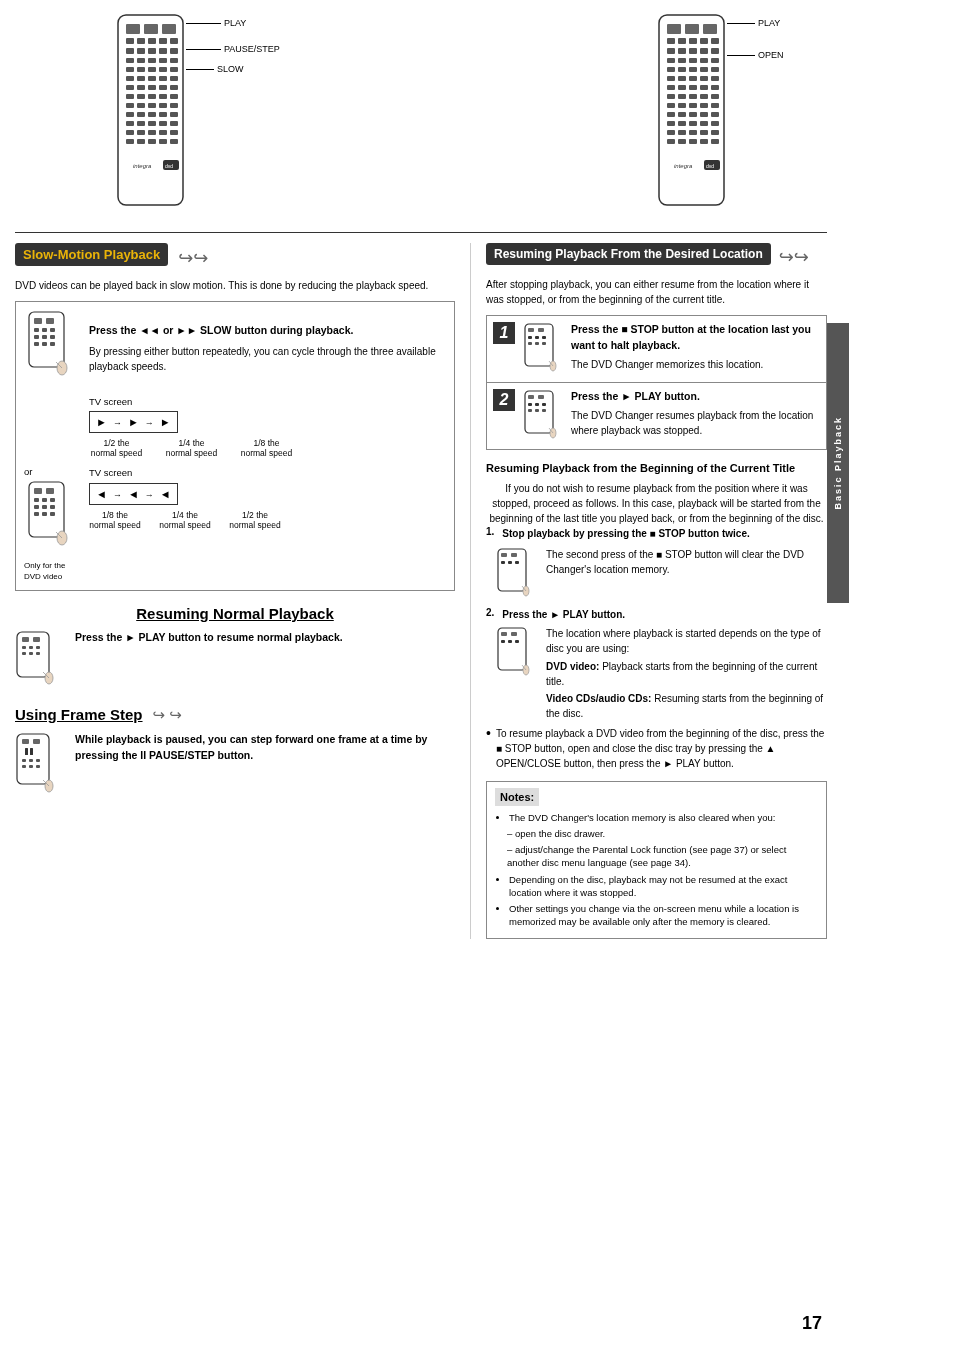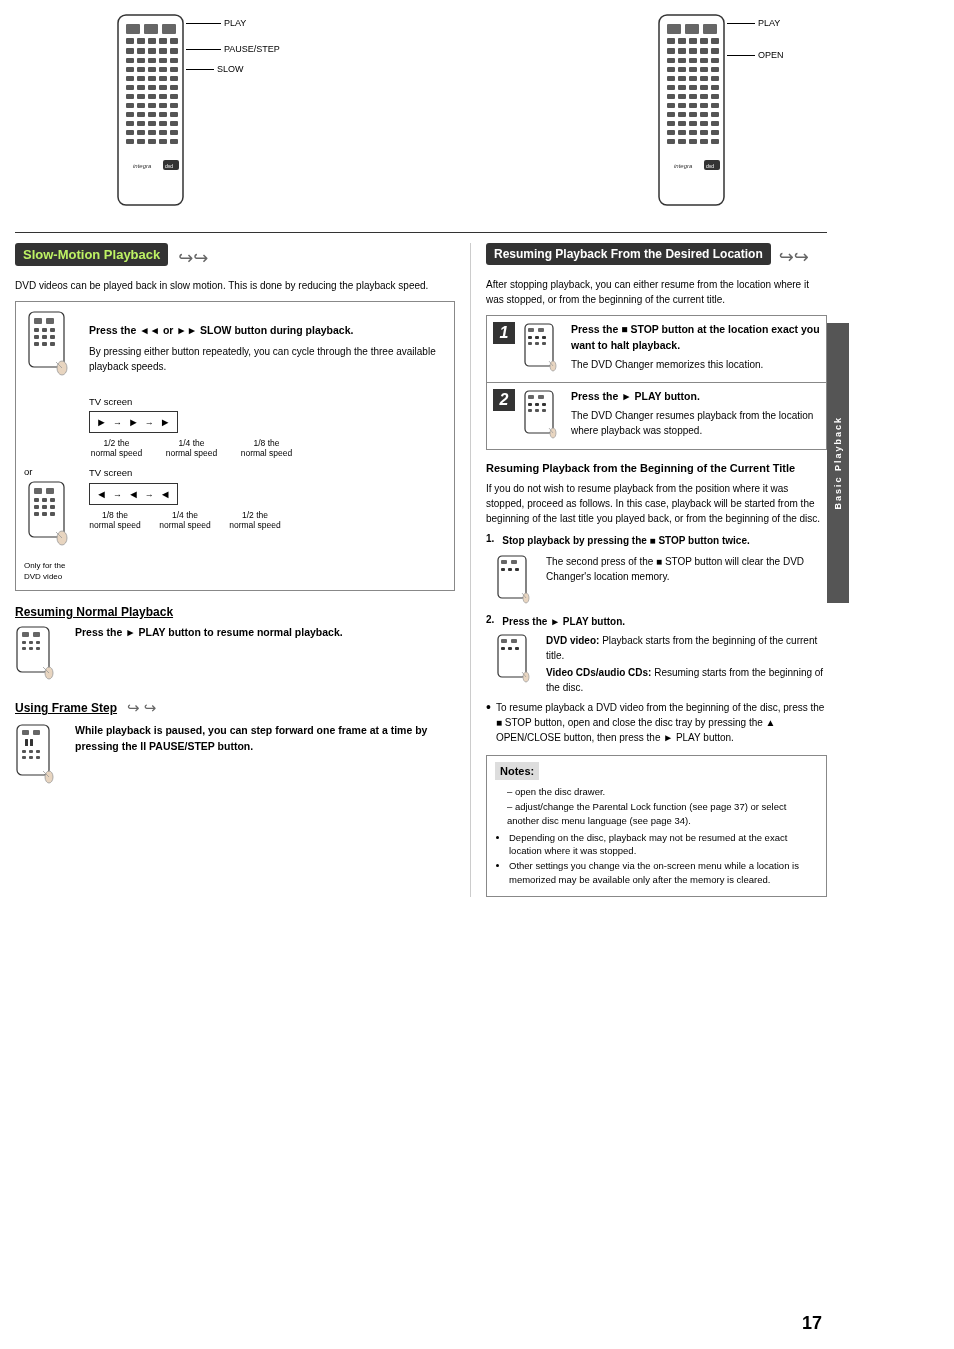--- a/index.html
+++ b/index.html
@@ -32,21 +32,21 @@
 
     .remote-diagram {
       display: flex;
       align-items: flex-start;
       gap: 10px;
     }
 
     
     .section-header-left {
       background: #333;
-      color: #bef264;
+      color: #eab308;
       font-size: 13px;
       font-weight: bold;
       padding: 4px 8px;
       border-radius: 3px;
       display: inline-block;
       margin-bottom: 6px;
     }
 
     .section-header-right {
       background: #333;
@@ -177,23 +177,24 @@
       position: absolute;
       bottom: 15px;
       right: 20px;
       font-size: 18px;
       font-weight: bold;
     }
 
     
     .subsec-heading {
       font-weight: bold;
-      font-size: 12px;
+      font-size: 15px;
       text-decoration: underline;
       margin: 8px 0 4px;
+      text-align: center;
     }
 
     .bold-instr {
       font-weight: bold;
       font-size: 10.5px;
     }
 
     .body-text {
       font-size: 10px;
       line-height: 1.5;
@@ -612,21 +613,21 @@
               <rect x="12" y="14" width="4" height="3" rx="1" fill="#333"></rect>
               <rect x="19" y="14" width="4" height="3" rx="1" fill="#333"></rect>
               <rect x="5" y="20" width="4" height="3" rx="1" fill="#555"></rect>
               <rect x="12" y="20" width="4" height="3" rx="1" fill="#555"></rect>
               <rect x="19" y="20" width="4" height="3" rx="1" fill="#555"></rect>
               <ellipse cx="30" cy="44" rx="3" ry="5" fill="#e8d5c0" stroke="#999" stroke-width="0.7"></ellipse>
               <line x1="26" y1="39" x2="30" y2="44" stroke="#999" stroke-width="0.7"></line>
             </svg>
           </div>
           <div class="step-content">
-            <p class="bold-instr" style="margin-bottom:3px;">Press the ■ STOP button at the location exact you want to halt playback.</p>
+            <p class="bold-instr" style="margin-bottom:3px;">Press the ■ STOP button at the location last you want to halt playback.</p>
             <p class="body-text">The DVD Changer memorizes this location.</p>
           </div>
         </div>
 
         <div class="step-item">
           <div class="step-num" style="font-style:italic;">2</div>
           <div class="step-icon">
             <svg width="42" height="52">
               <rect x="2" y="2" width="28" height="42" rx="4" fill="white" stroke="#333" stroke-width="1.2"></rect>
               <rect x="5" y="6" width="6" height="4" rx="1" fill="#666"></rect>
@@ -643,21 +644,21 @@
           </div>
           <div class="step-content">
             <p class="bold-instr" style="margin-bottom:3px;">Press the ►  PLAY button.</p>
             <p class="body-text">The DVD Changer resumes playback from the location where playback was stopped.</p>
           </div>
         </div>
       </div>
 
       <div style="margin-top:10px;">
         <p style="font-weight:bold; font-size:11px; margin-bottom:4px;">Resuming Playback from the Beginning of the Current Title</p>
-        <p class="body-text" style="margin-bottom:7px;">If you do not wish to resume playback from the position where it was stopped, proceed as follows. In this case, playback will be started from the beginning of the last title you played back, or from the beginning of the disc.</p>
+        <p class="body-text" style="text-align:center;">If you do not wish to resume playback from the position where it was stopped, proceed as follows. In this case, playback will be started from the beginning of the last title you played back, or from the beginning of the disc.</p>
 
         <div style="display:flex; gap:8px; align-items:flex-start; margin-bottom:6px;">
           <div style="min-width:8px; font-weight:bold; font-size:10px;">1.</div>
           <p style="font-size:10px; font-weight:bold;">Stop playback by pressing the ■ STOP button twice.</p>
         </div>
 
         <div style="display:flex; gap:8px; align-items:flex-start; margin-bottom:6px; padding-left:10px;">
           <div>
             <svg width="42" height="52">
               <rect x="2" y="2" width="28" height="42" rx="4" fill="white" stroke="#333" stroke-width="1.2"></rect>
@@ -685,39 +686,43 @@
               <rect x="5" y="6" width="6" height="4" rx="1" fill="#666"></rect>
               <rect x="15" y="6" width="6" height="4" rx="1" fill="#666"></rect>
               <rect x="5" y="14" width="4" height="3" rx="1" fill="#333"></rect>
               <rect x="12" y="14" width="4" height="3" rx="1" fill="#333"></rect>
               <rect x="19" y="14" width="4" height="3" rx="1" fill="#333"></rect>
               <ellipse cx="30" cy="44" rx="3" ry="5" fill="#e8d5c0" stroke="#999" stroke-width="0.7"></ellipse>
               <line x1="26" y1="39" x2="30" y2="44" stroke="#999" stroke-width="0.7"></line>
             </svg>
           </div>
           <div>
+            <p class="body-text" style="margin-bottom:3px;">The location where playback is started depends on the type of disc you are using:</p>
             <p class="body-text">
               <strong>DVD video:</strong>
               <span>Playback starts from the beginning of the current title.</span>
             </p>
             <p class="body-text" style="margin-top:2px;">
               <strong>Video CDs/audio CDs:</strong>
               <span>Resuming starts from the beginning of the disc.</span>
             </p>
           </div>
         </div>
 
         <div style="display:flex; gap:5px; align-items:flex-start; margin-bottom:8px;">
           <span style="font-size:14px; line-height:1;">•</span>
           <p class="body-text">To resume playback a DVD video from the beginning of the disc, press the ■ STOP button, open and close the disc tray by pressing the ▲ OPEN/CLOSE button, then press the ►  PLAY button.</p>
         </div>
       </div>
 
       <div class="notes-box">
         <p class="notes-header" style="background:#ddd; display:inline-block; padding:1px 5px; margin-bottom:5px;">Notes:</p>
+        <ul style="margin-left:14px; margin-bottom:3px;">
+          <li style="font-size:9.5px; margin-bottom:2px; line-height:1.4;">The DVD Changer's location memory is also cleared when you:</li>
+        </ul>
         <ul class="dash-list">
           <li>open the disc drawer.</li>
           <li>adjust/change the Parental Lock function (see page 37) or select another disc menu language (see page 34).</li>
         </ul>
         <ul style="margin-left:14px; margin-top:3px;">
           <li style="font-size:9.5px; margin-bottom:2px; line-height:1.4;">Depending on the disc, playback may not be resumed at the exact location where it was stopped.</li>
           <li style="font-size:9.5px; margin-bottom:2px; line-height:1.4;">Other settings you change via the on-screen menu while a location is memorized may be available only after the memory is cleared.</li>
         </ul>
       </div>
 

